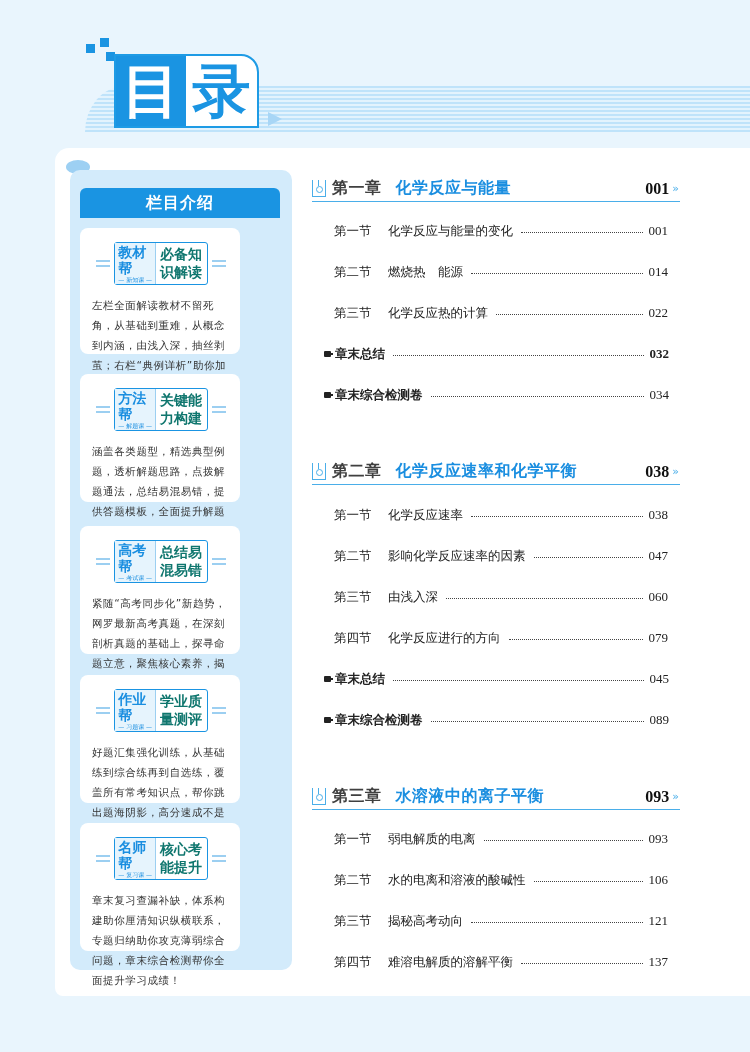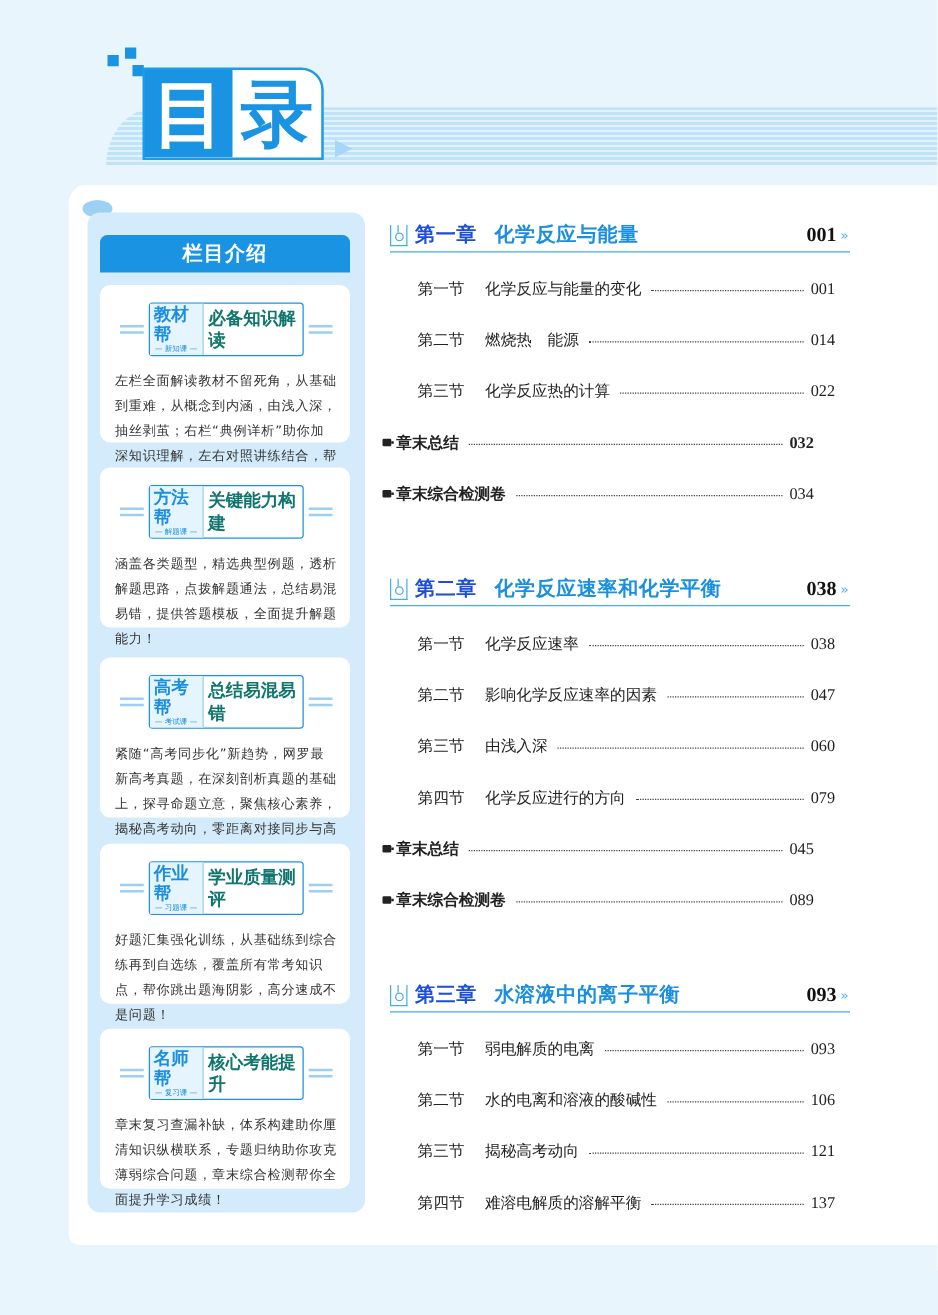--- a/index.html
+++ b/index.html
@@ -53,21 +53,21 @@
     background: #d3ebfb; border-radius: 10px;
   }
   .sidebar-title {
     position: absolute; left: 80px; top: 188px; width: 200px; height: 30px;
     background: #1a94e2; color: #fff; font-size: 16px; font-weight: bold;
     display: flex; align-items: center; justify-content: center;
     border-top-left-radius: 6px; border-top-right-radius: 6px;
     letter-spacing: 1px;
   }
   .card {
-    position: absolute; left: 80px; width: 200px; background: #fff; border-radius: 8px;
+    position: absolute; left: 80px; width: 160px; background: #fff; border-radius: 8px;
     padding: 14px 10px 10px 12px;
   }
   .card-head { display: flex; align-items: center; justify-content: center; margin-bottom: 10px; }
   .card-lines { width: 22px; height: 7px; border-top: 2px solid #9ccff1; border-bottom: 2px solid #9ccff1; margin: 0 4px; }
   .badge {
     display: flex; align-items: stretch; border: 1.5px solid #1a94e2; border-radius: 3px; background: #fff;
   }
   .badge-left {
     background: #e6f4fd; padding: 1px 3px 0 3px; display: flex; flex-direction: column; align-items: center;
     border-right: 1px solid #9ccff1;
@@ -84,36 +84,36 @@
   }
   .ch-icon {
     width: 14px; height: 17px; border: 1.5px solid #4aaee9; border-top: none; position: relative; margin-right: 6px;
   }
   .ch-icon::before {
     content: ""; position: absolute; left: 3px; top: 6px; width: 5px; height: 5px; border: 1.2px solid #4aaee9; border-radius: 50%;
   }
   .ch-icon::after {
     content: ""; position: absolute; left: 5px; top: 0; width: 1px; height: 6px; background: #4aaee9;
   }
-  .ch-label { color: #1d4ed8; font-size: 16px; font-weight: bold; letter-spacing: 0.5px; }
+  .ch-label { color: #404040; font-size: 16px; font-weight: bold; letter-spacing: 0.5px; }
   .ch-title { color: #1a8ee0; font-size: 16px; font-weight: bold; margin-left: 14px; letter-spacing: 0.5px; }
   .ch-page {
     margin-left: auto; font-family: "Liberation Serif", serif; font-weight: bold; font-size: 16px; color: #111;
   }
   .ch-arrow { color: #4aaee9; font-size: 11px; margin-left: 3px; margin-right: 1px; }
 
   .entry {
     position: absolute; left: 334px; width: 334px; height: 20px; display: flex; align-items: center;
     font-family: "DejaVu Serif", "Liberation Serif", serif; font-size: 12.5px; color: #222;
   }
   .entry .sec-num { width: 54px; }
   .entry .sec-title { margin-right: 8px; white-space: nowrap; }
   .dots { flex: 1; border-bottom: 1.5px dotted #444; height: 1px; margin-top: 3px; margin-right: 6px; }
   .page { font-family: "Liberation Serif", serif; font-size: 13px; }
-  .entry.special { left: 306px; width: 345px; font-family: "DejaVu Sans", sans-serif; font-weight: bold; }
+  .entry.special { left: 324px; width: 345px; font-family: "DejaVu Sans", sans-serif; font-weight: bold; }
   .bullet { width: 7px; height: 6px; background: #222; border-radius: 1px; margin-right: 4px; position: relative; }
   .bullet::after { content: ""; position: absolute; right: -2px; top: 2px; width: 2px; height: 2px; background: #222; }
 </style>
 </head>
 <body>
 
 <div class="header">
   <div class="stripes"></div>
   <div class="stripes-tail"></div>
   <div class="pix" style="left:86px;top:44px;"></div>

